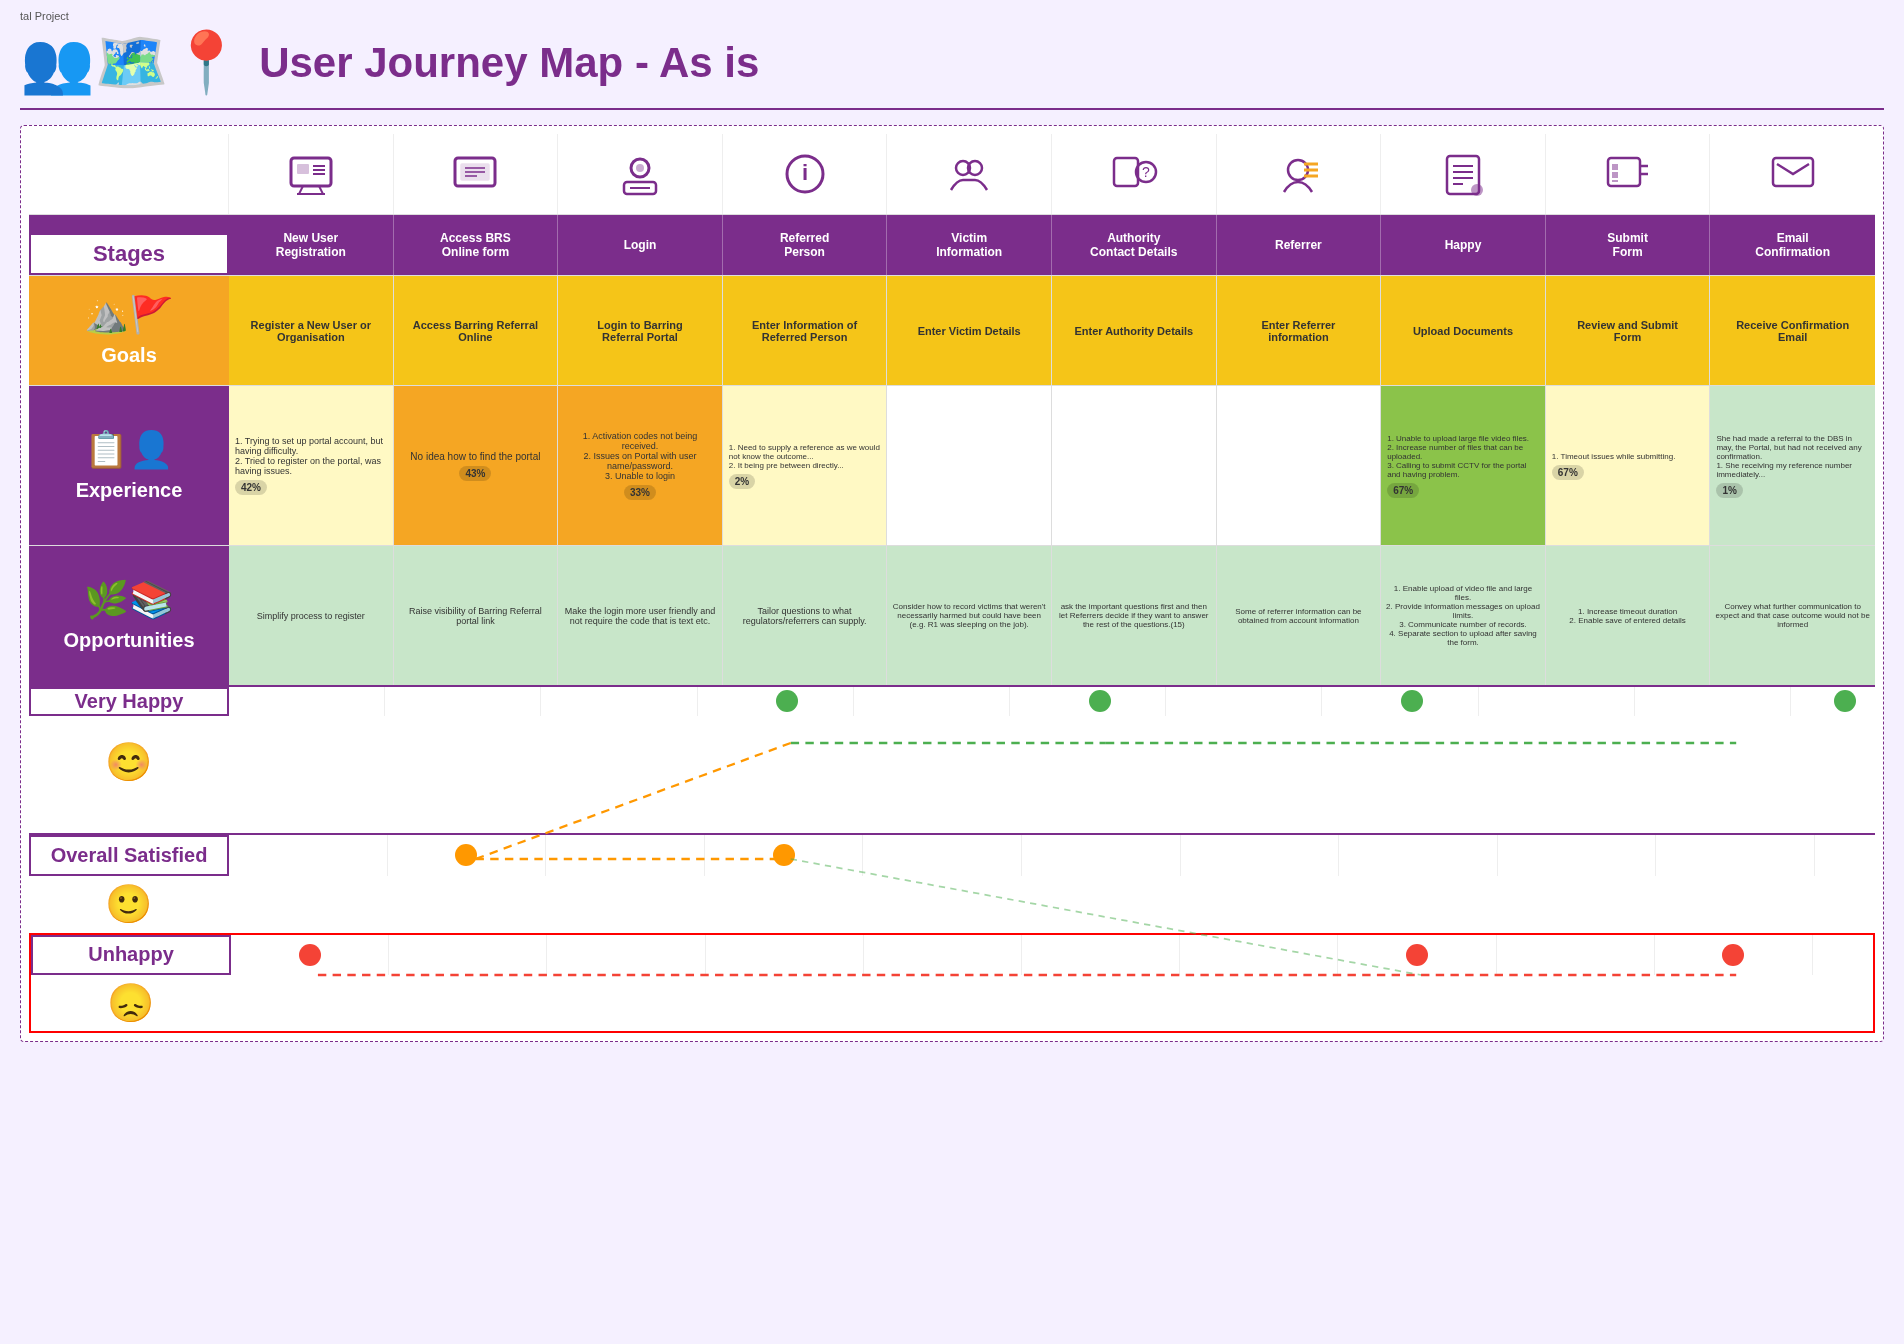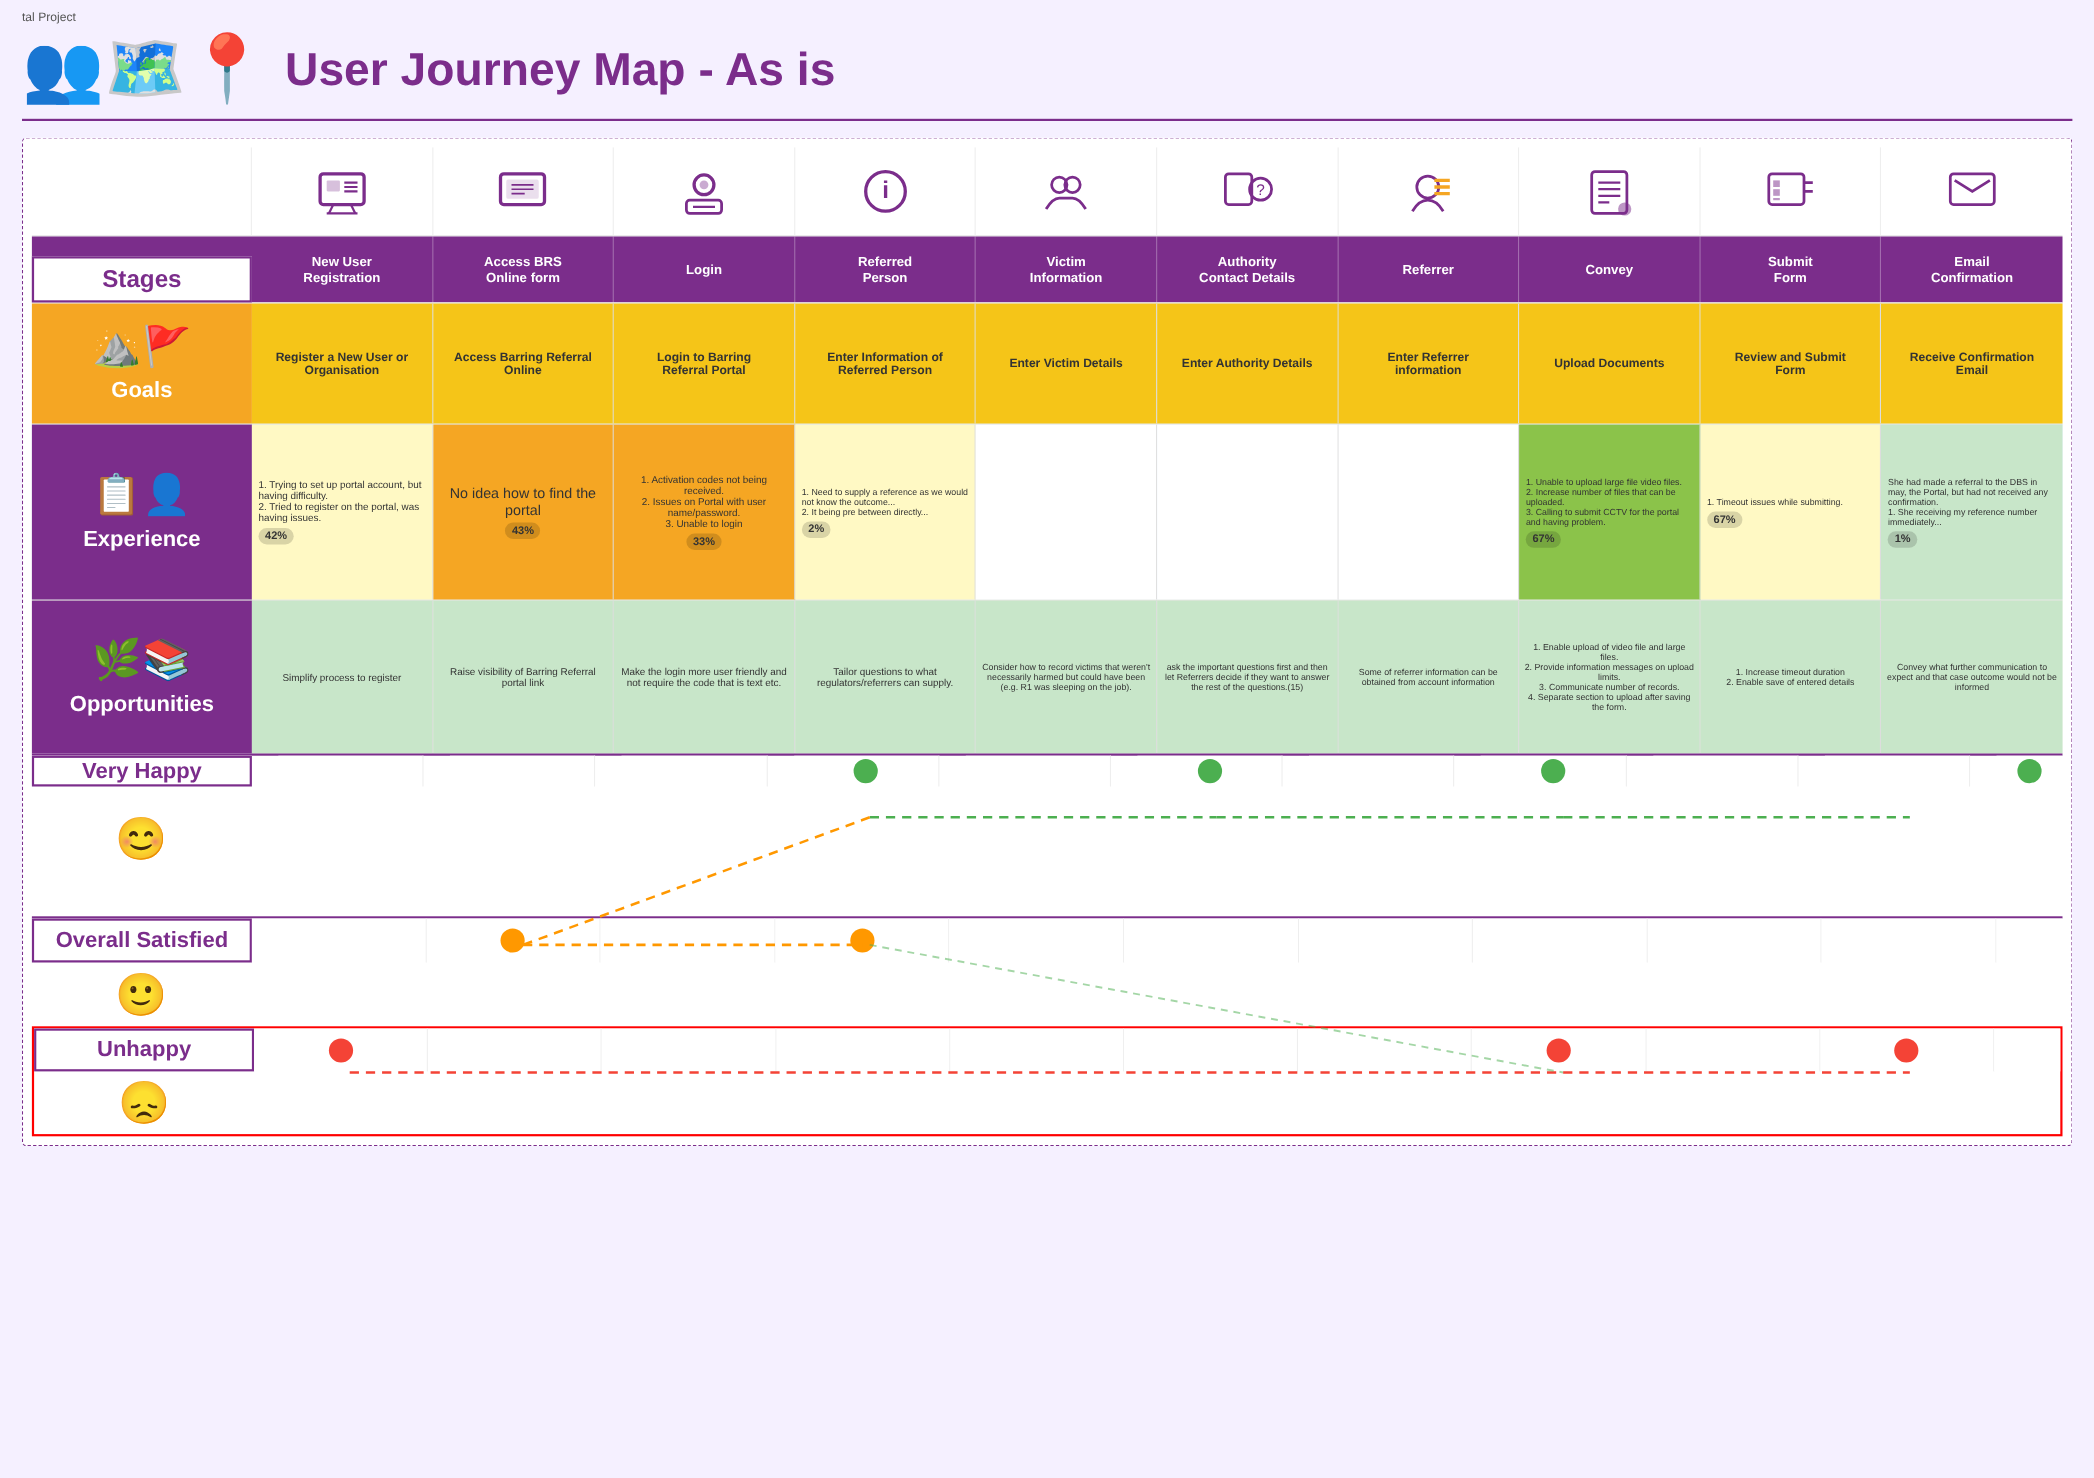--- a/index.html
+++ b/index.html
@@ -321,21 +321,21 @@
       <div class="stages-label-cell">
         <span style="font-size:22px; font-weight:bold; color:#7b2d8b;">Stages</span>
       </div>
       <div class="stage-header-cell">New User<br>Registration</div>
       <div class="stage-header-cell">Access BRS<br>Online form</div>
       <div class="stage-header-cell">Login</div>
       <div class="stage-header-cell">Referred<br>Person</div>
       <div class="stage-header-cell">Victim<br>Information</div>
       <div class="stage-header-cell">Authority<br>Contact Details</div>
       <div class="stage-header-cell">Referrer</div>
-      <div class="stage-header-cell">Convey</div>
+      <div class="stage-header-cell">Happy</div>
       <div class="stage-header-cell">Submit<br>Form</div>
       <div class="stage-header-cell">Email<br>Confirmation</div>
     </div>
 
     <div class="content-row" style="background:#fff8e1; min-height:110px;">
       <div class="row-label" style="background:#f5a623;">
         <span class="row-label-icon">⛰️🚩</span>
         <span>Goals</span>
       </div>
       <div class="content-cell goal-cell">Register a New User or Organisation</div>
@@ -355,21 +355,21 @@
         <span class="row-label-icon" style="color:#00bcd4;">📋👤</span>
         <span>Experience</span>
       </div>
 
       <div class="content-cell exp-cell-white" style="flex-direction:column; align-items:flex-start; background:#fff9c4;">
         <div style="font-size:9px; color:#333;">1. Trying to set up portal account, but having difficulty.<br>2. Tried to register on the portal, was having issues.</div>
         <div class="pct-badge">42%</div>
       </div>
 
       <div class="content-cell exp-cell-orange" style="flex-direction:column;">
-        <div style="font-size:13px; color:#333; text-align:center;">No idea how to find the portal</div>
+        <div style="font-size:10px; color:#333; text-align:center;">No idea how to find the portal</div>
         <div class="pct-badge">43%</div>
       </div>
 
       <div class="content-cell exp-cell-orange" style="flex-direction:column;">
         <div style="font-size:9px; color:#333; text-align:center;">1. Activation codes not being received.<br>2. Issues on Portal with user name/password.<br>3. Unable to login</div>
         <div class="pct-badge">33%</div>
       </div>
 
       <div class="content-cell exp-cell-white" style="flex-direction:column; align-items:flex-start; background:#fff9c4; font-size:8px;">
         <div>1. Need to supply a reference as we would not know the outcome...<br>2. It being pre between directly...</div>

